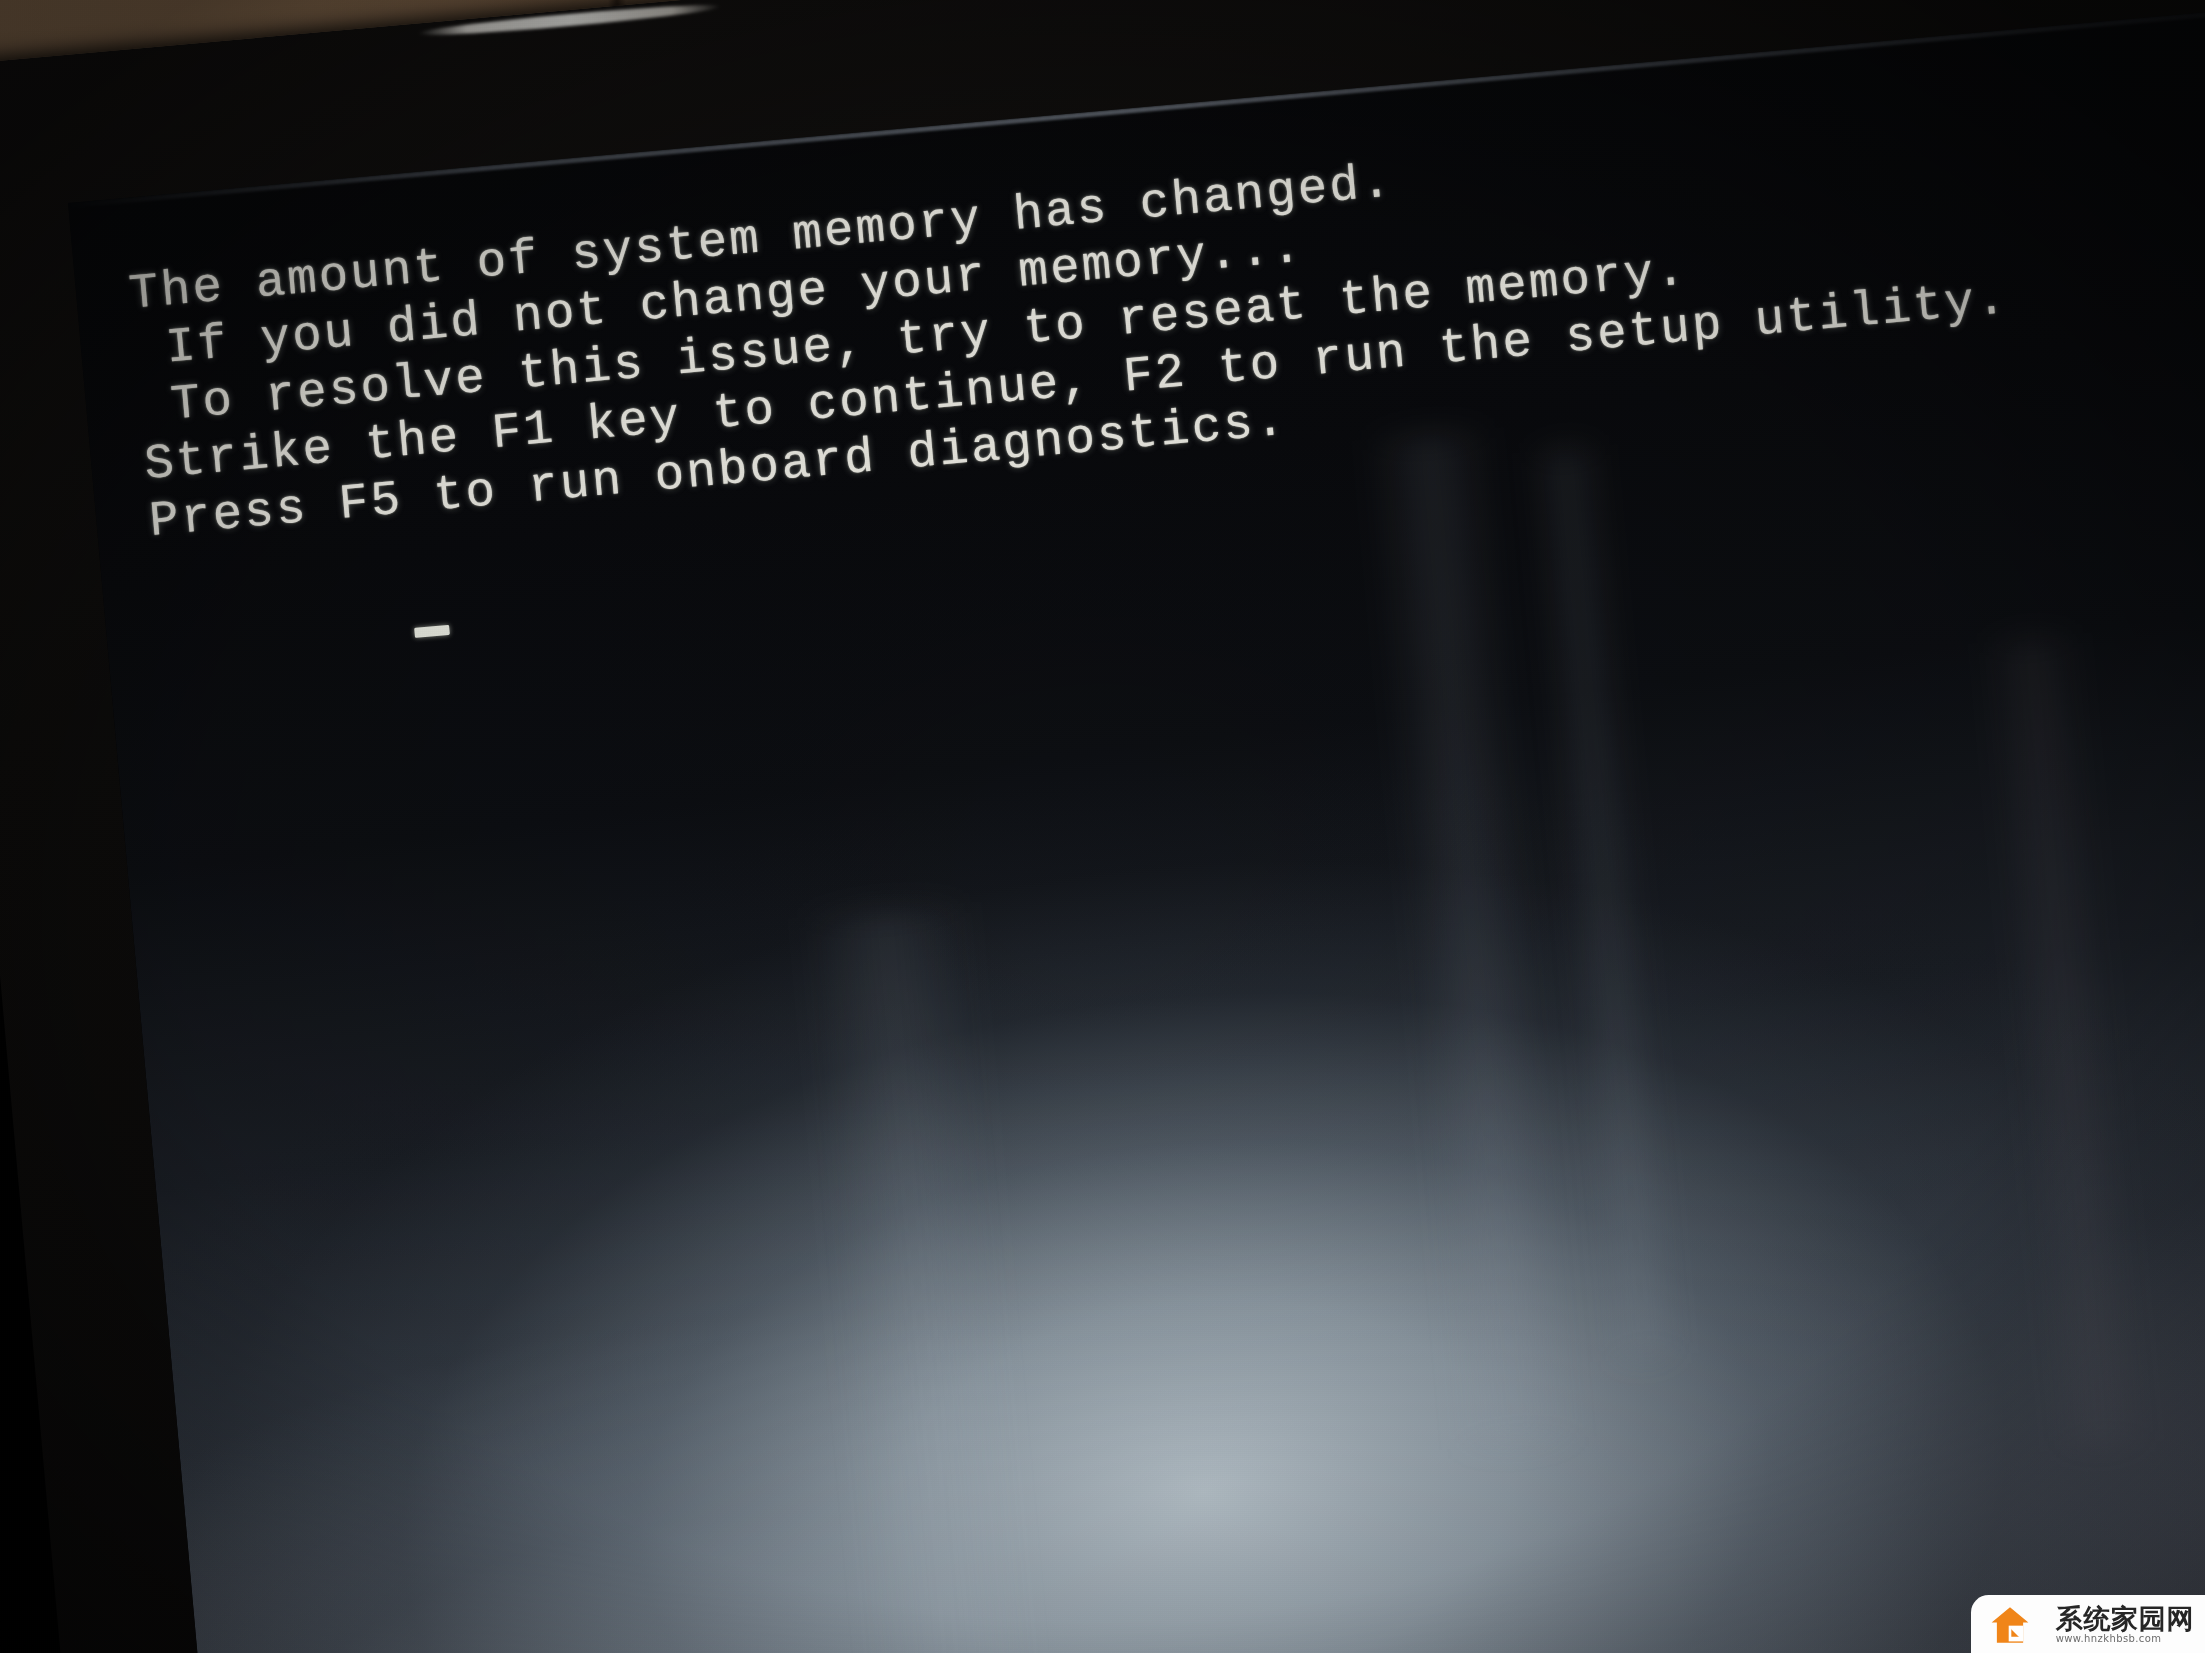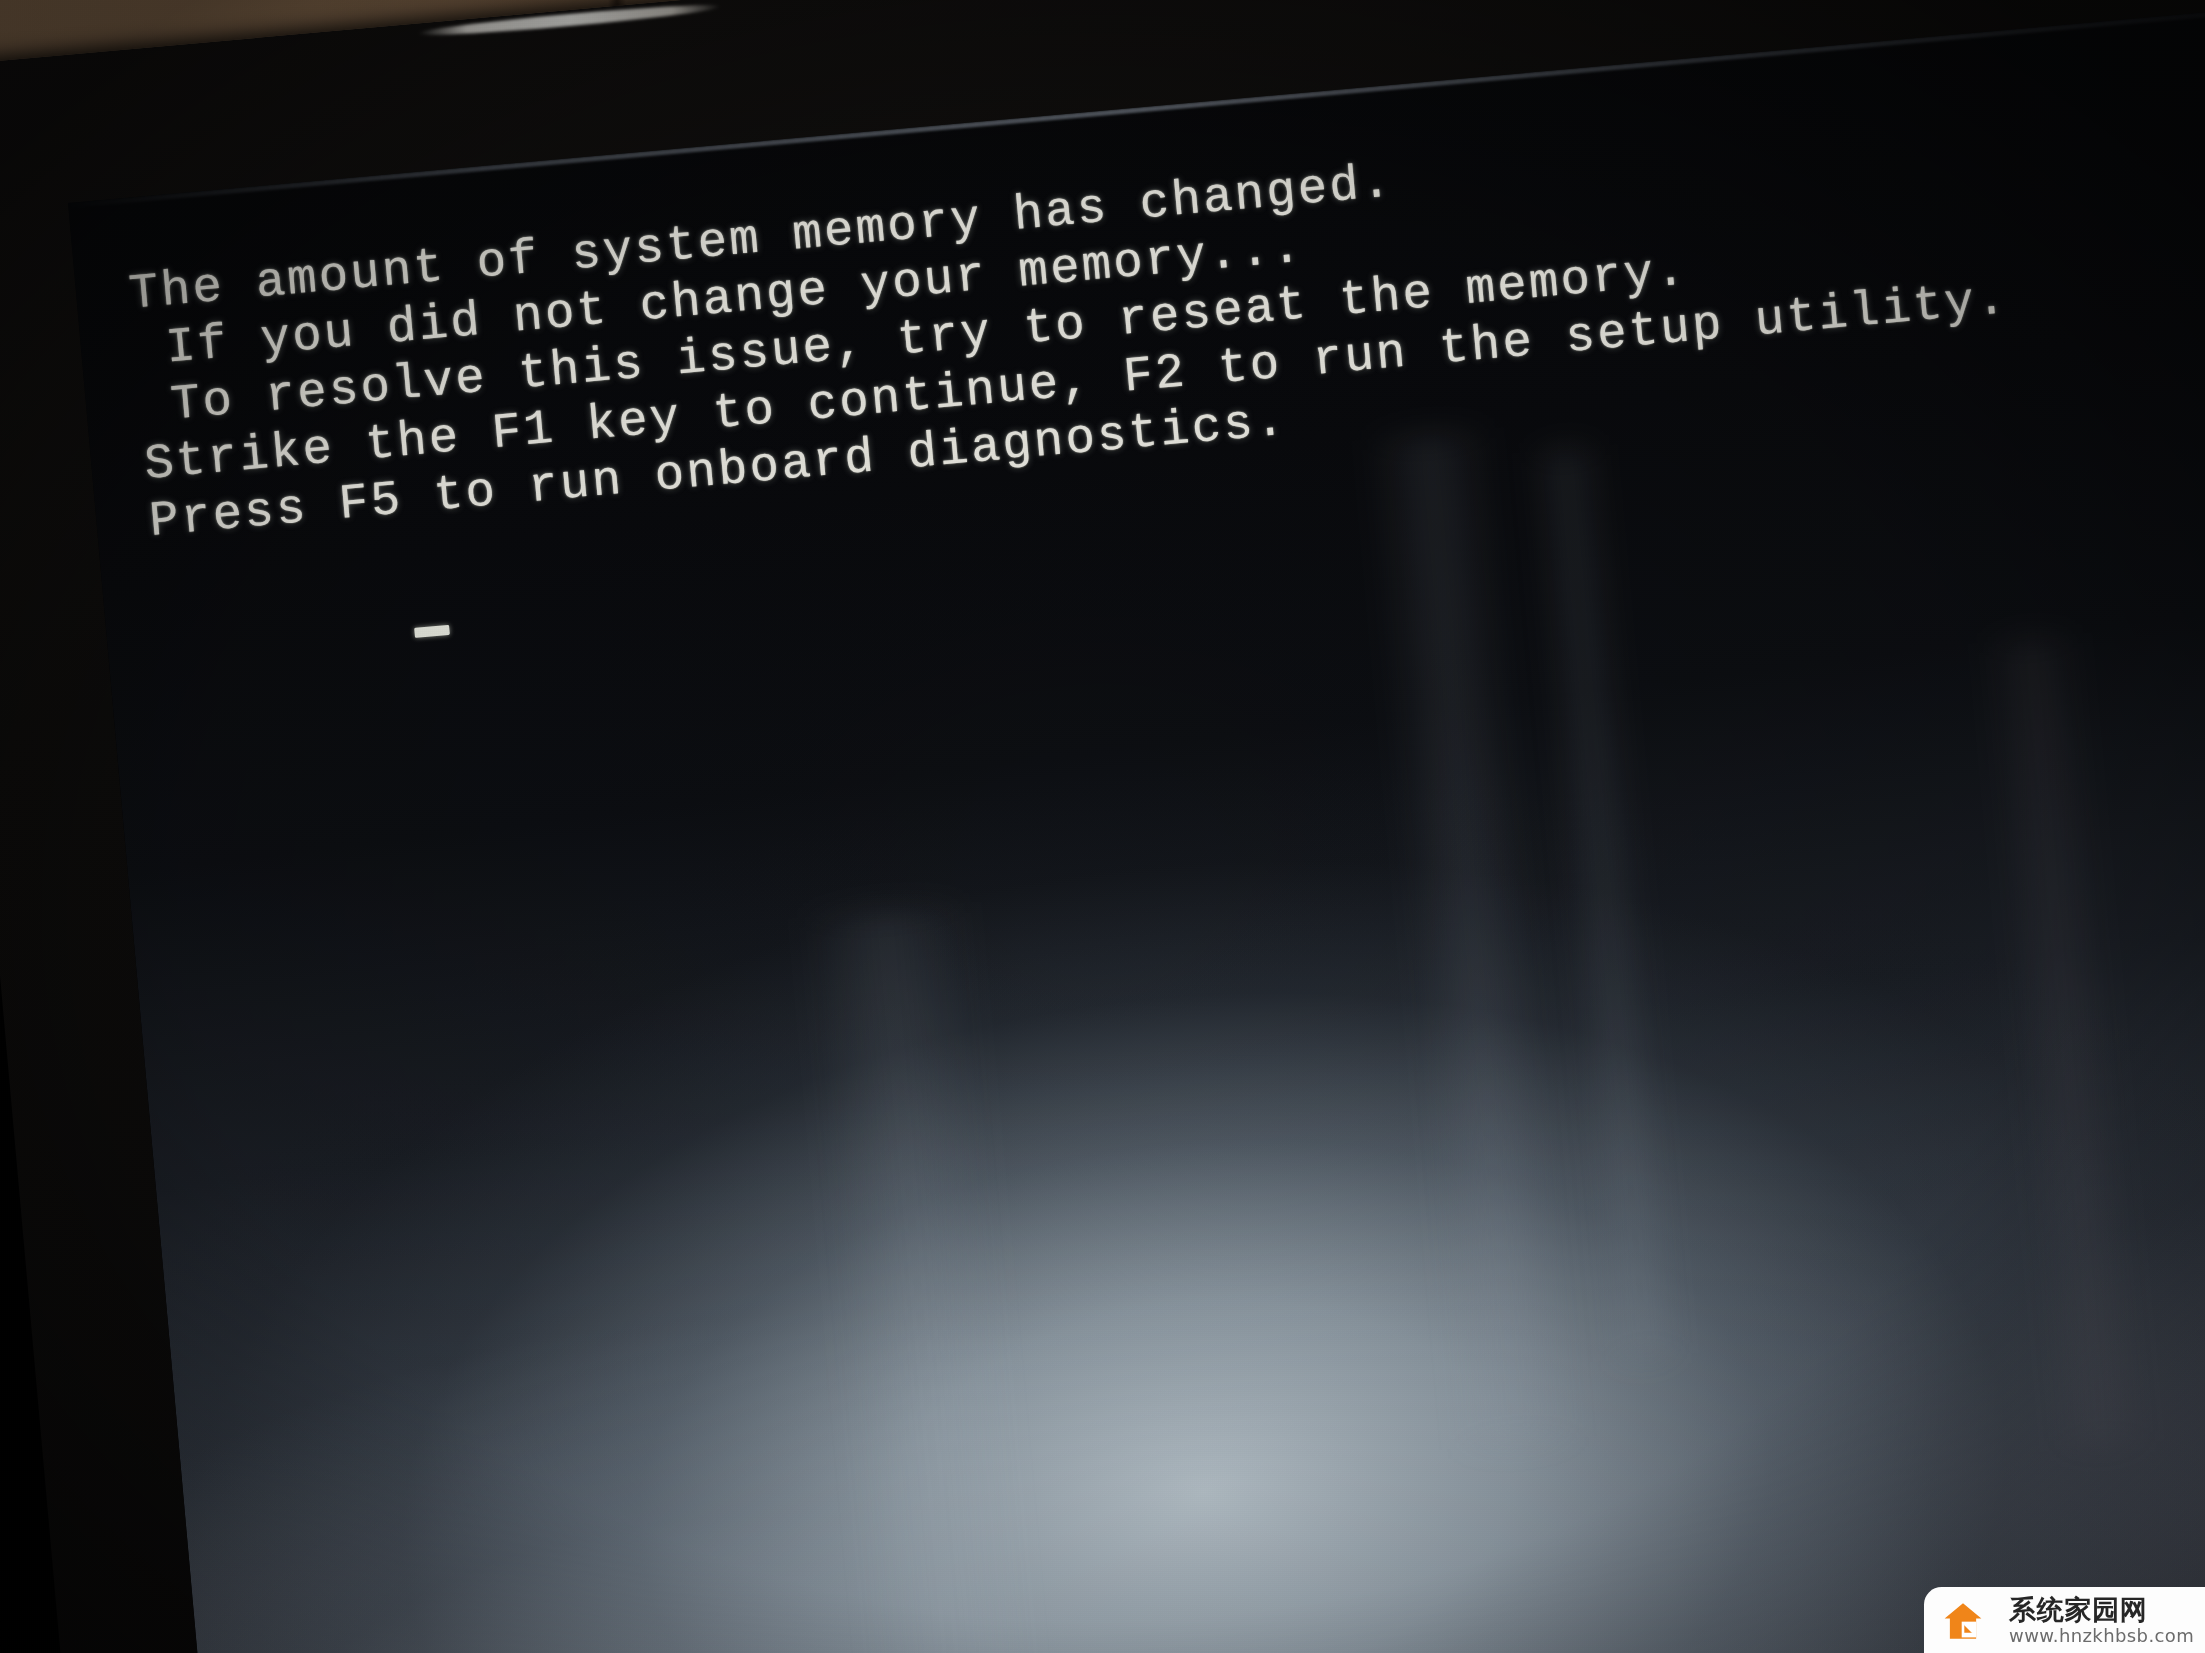--- a/index.html
+++ b/index.html
@@ -223,21 +223,21 @@
   .wm-name {
     font-family: "DejaVu Sans", "Liberation Sans", sans-serif;
     font-size: 27px;
     font-weight: bold;
     color: #262626;
     line-height: 1.06;
     letter-spacing: 0.7px;
   }
   .wm-url {
     font-family: "DejaVu Sans", "Liberation Sans", sans-serif;
-    font-size: 18px;
+    font-size: 10px;
     color: #6b6b6b;
     line-height: 1.18;
     letter-spacing: 0.4px;
   }
 </style>
 </head>
 <body>
 
 <div id="stage">
 

